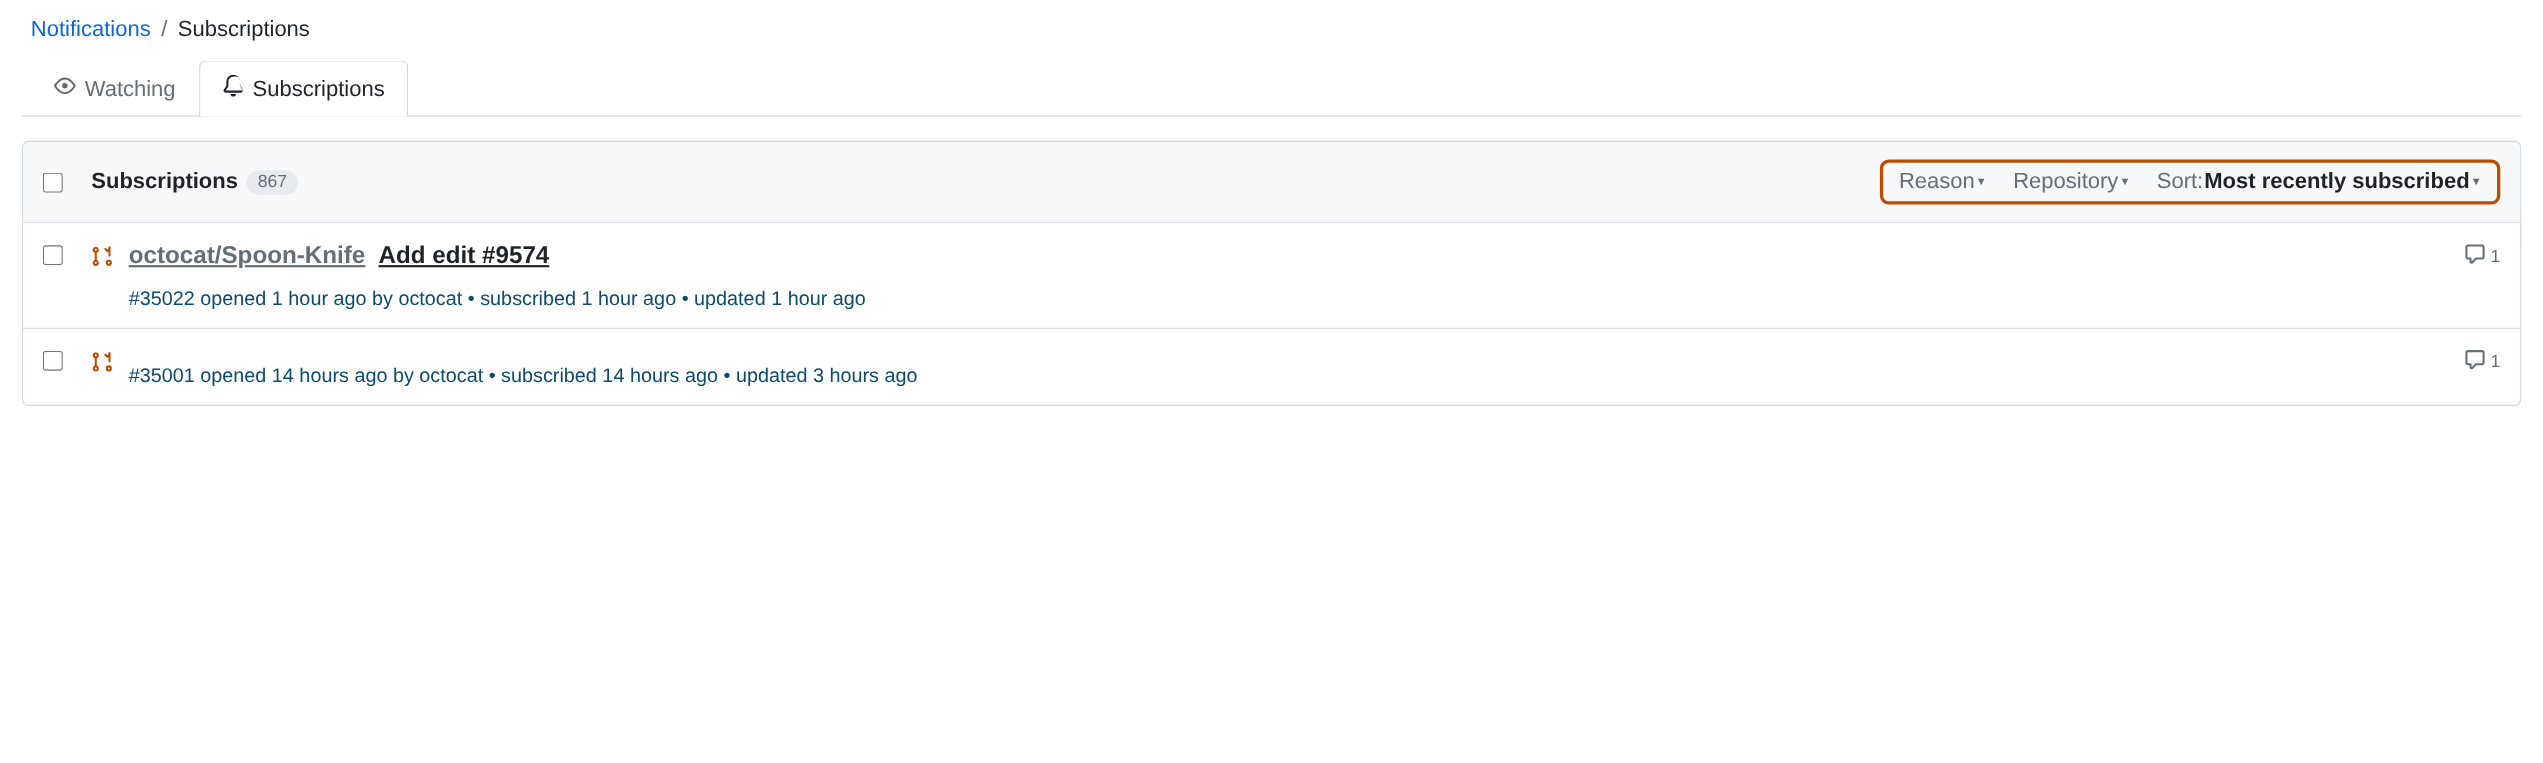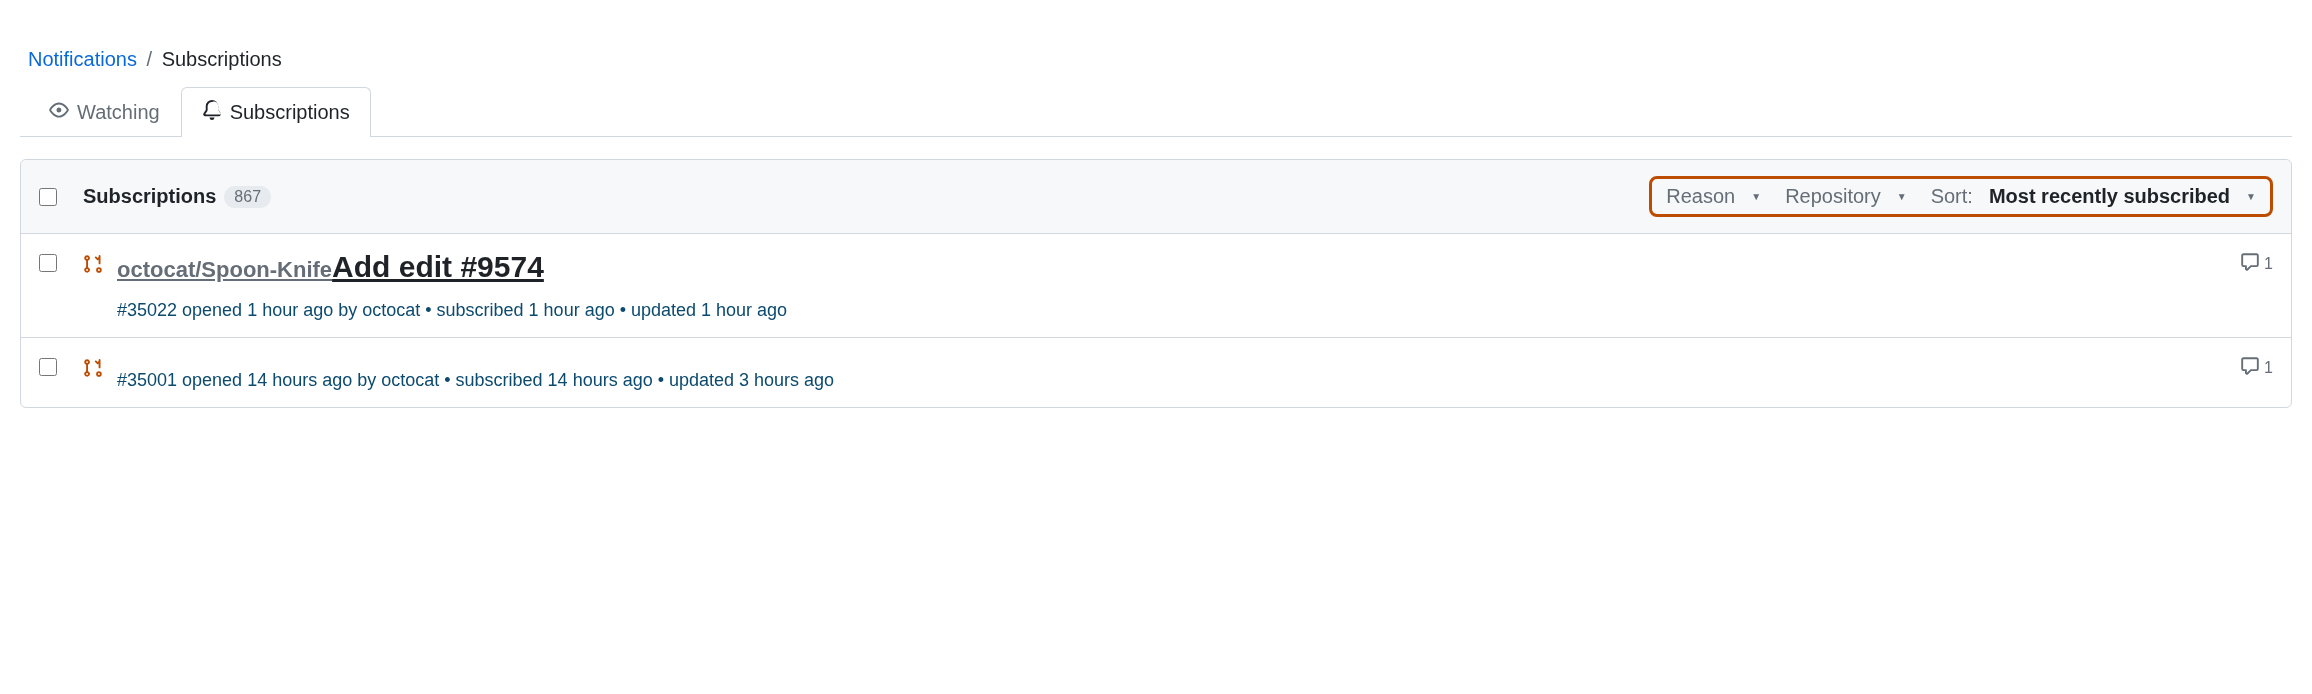--- a/index.html
+++ b/index.html
@@ -11,21 +11,20 @@
       font-family: -apple-system, BlinkMacSystemFont, "Segoe UI", Helvetica, Arial, sans-serif;
       font-size: 14px;
       color: #1f2328;
       background: #ffffff;
       padding: 16px 20px;
     }
     .breadcrumb {
       font-size: 20px;
       margin-bottom: 16px;
       padding-left: 8px;
-      margin-top: 32px;
     }
     .breadcrumb a {
       color: #0969da;
       text-decoration: none;
     }
     .breadcrumb .sep {
       color: #656d76;
       margin: 0 4px;
     }
     .breadcrumb .current {
@@ -112,21 +111,21 @@
       padding: 6px 14px;
     }
     .filter-btn {
       background: none;
       border: none;
       font-size: 20px;
       color: #656d76;
       cursor: pointer;
       display: inline-flex;
       align-items: center;
-      gap: 16px;
+      gap: 1px;
       font-family: inherit;
     }
     .filter-btn .caret {
       font-size: 10px;
     }
     .filter-btn .strong {
       font-weight: 600;
       color: #1f2328;
       text-align: right;
     }
@@ -153,30 +152,30 @@
     .row .icon-wrap svg {
       fill: #bc4c00;
     }
     .row-main {
       flex: 1;
       min-width: 0;
     }
     .row-title-line {
       display: flex;
       align-items: baseline;
-      gap: 0;
+      gap: 12px;
       flex-wrap: wrap;
     }
     .repo-name {
       font-size: 22px;
       font-weight: 600;
       color: #656d76;
     }
     .issue-title {
-      font-size: 30px;
+      font-size: 22px;
       font-weight: 600;
       color: #1f2328;
     }
     .row-meta {
       margin-top: 16px;
       font-size: 18px;
       color: #0c4a6e;
     }
     .row-right {
       display: flex;

